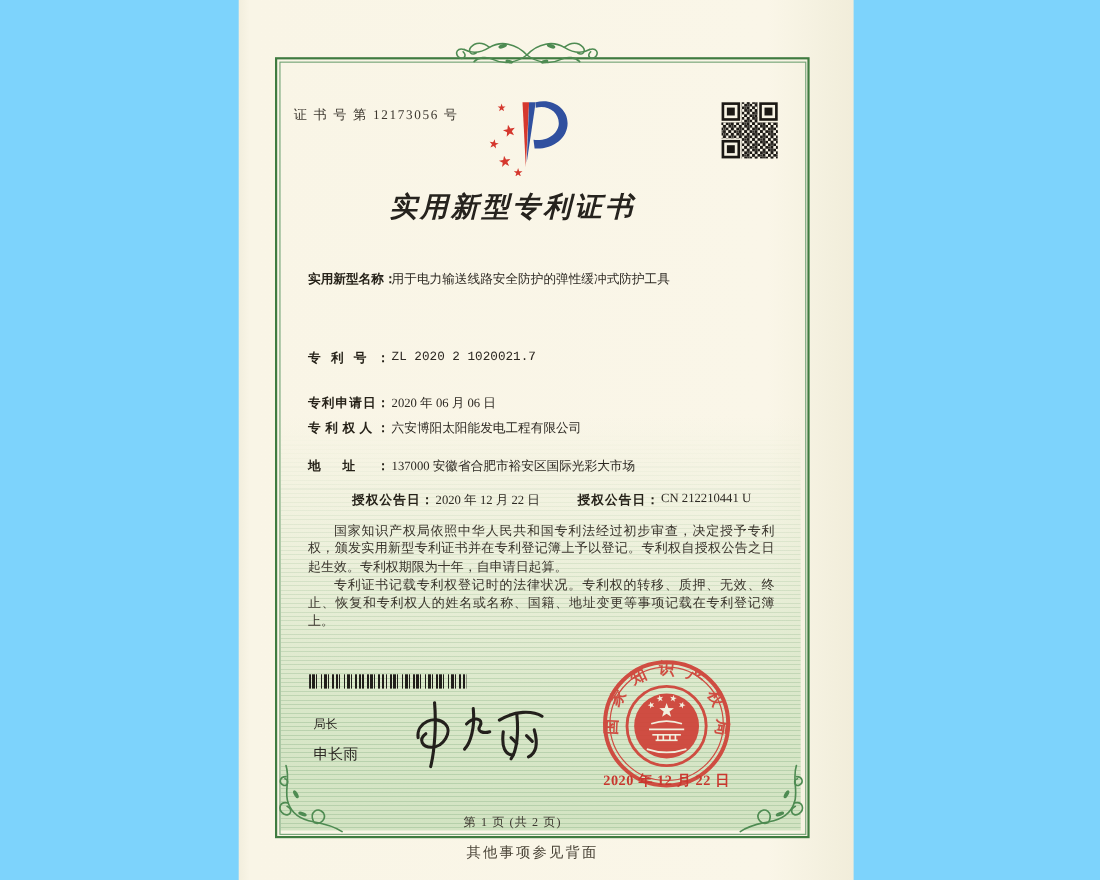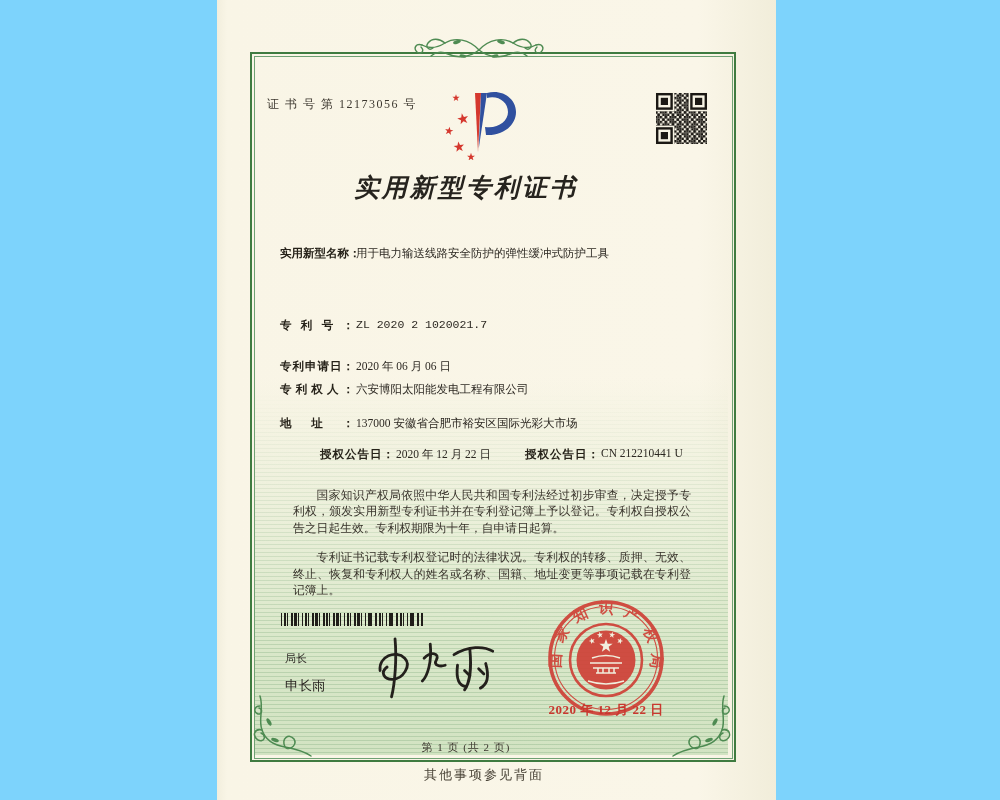--- a/index.html
+++ b/index.html
@@ -27,21 +27,21 @@
          font-size:25px;font-weight:bold;letter-spacing:3px;color:#26231e;font-style:italic;}
   .frow{left:280px;width:440px;font-size:11.5px;color:#2c2822;white-space:nowrap;}
   .flabel{display:inline-block;width:74px;text-align:justify;text-align-last:justify;
           -moz-text-align-last:justify;font-weight:bold;color:#262219;vertical-align:top;}
   .fvalue{padding-left:2px;}
   .r1{top:246px;} .r2{top:281px;} .r3{top:318px;font-family:Liberation Mono, monospace;} .r4{top:347px;margin-top:12px;}
   .r5{top:382px;} .r6{top:416px;} .r7{top:447px;margin-left:40px;}
   .grantpair{position:absolute;left:205px;top:0;white-space:nowrap;}
   .paras{left:280px;top:474px;width:424px;font-size:11.8px;line-height:16.4px;
          text-align:justify;color:#38332b;}
-  .paras p{margin:13px;text-indent:2em;}
+  .paras p{margin:0;text-indent:2em;}
   .barcode{left:281px;top:613px;width:143px;height:13px;
         background:repeating-linear-gradient(90deg,#201d1a 0 1.5px,transparent 1.5px 3px,
         #201d1a 3px 5.5px,transparent 5.5px 6.5px,#201d1a 6.5px 7.5px,transparent 7.5px 10.5px);}
   .role{left:285px;top:651px;font-size:11px;color:#2a2622;}
   .signer{left:285px;top:677px;font-size:13.5px;color:#2a2622;}
   .sig{left:366px;top:630px;}
   .sealwrap{left:541px;top:596px;opacity:.93;}
   .sealdate{left:543px;top:701px;width:126px;text-align:center;font-size:13px;font-weight:bold;
             color:#c9382f;letter-spacing:.5px;white-space:nowrap;}
   .pagenum{left:466px;top:740px;transform:translateX(-50%);font-size:11px;letter-spacing:1px;color:#3c372f;white-space:nowrap;}

